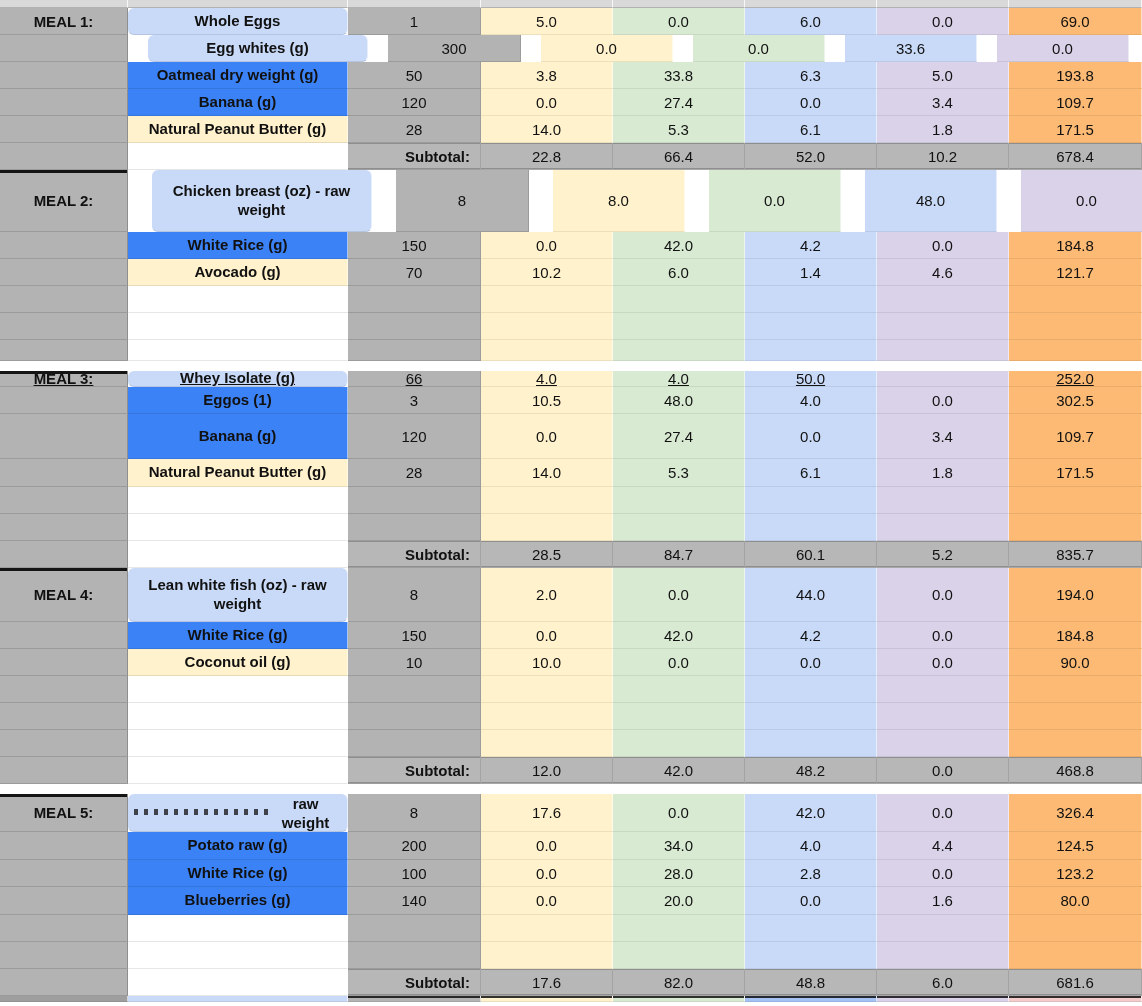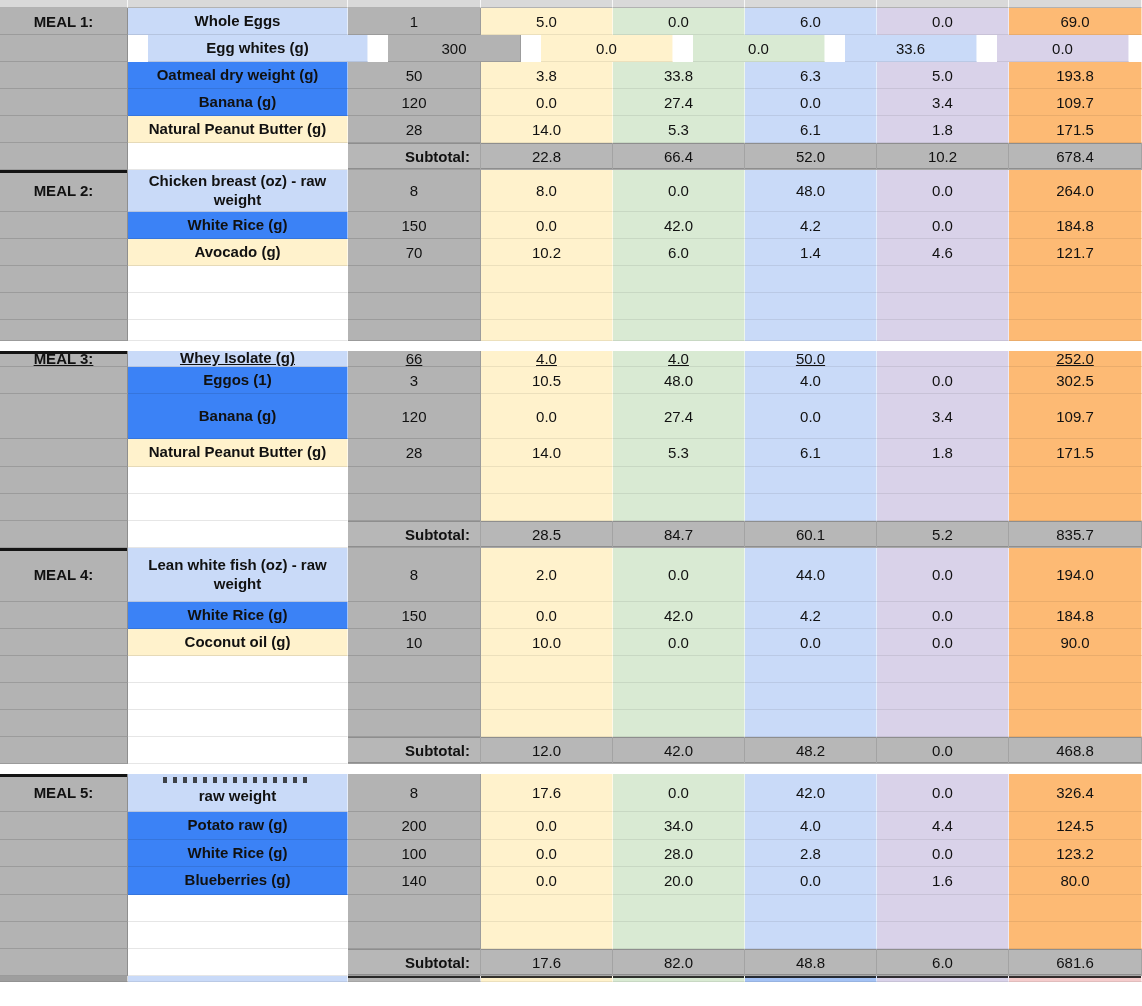--- a/index.html
+++ b/index.html
@@ -13,25 +13,25 @@
        border-bottom:1px solid rgba(0,0,0,.08); }
   .meal { background:#b3b3b3; font-weight:bold;
           border-right:1px solid rgba(0,0,0,.20);
           border-bottom:1px solid rgba(0,0,0,.13); }
   .meal.thick { box-shadow:inset 0 3px 0 #141414; }
   .qty { background:#b3b3b3;
          border-right:1px solid rgba(0,0,0,.12);
          border-bottom:1px solid rgba(0,0,0,.13); }
   .food { font-weight:bold; text-align:center; line-height:1.25; padding:1px 6px;
           border-bottom:1px solid rgba(0,0,0,.10); }
-  .food.clipped { flex-direction:column; justify-content:flex-start; padding-top:3px; }
+  .food.clipped { flex-direction:row; justify-content:flex-start; padding-top:3px; }
   .clip-marks { height:6px; width:72%; margin:0 auto 4px;
                 background:repeating-linear-gradient(90deg,#1c1c1c 0 4px, transparent 4px 10px);
                 opacity:.8; }
-  .bg-blue   { background:#c9daf8; }
+  .bg-blue   { background:#c9daf8;border-radius:6px; }
   .bg-green  { background:#3b82f6; }
   .bg-yellow { background:#fff2cc; }
   .bg-white  { background:#ffffff; }
   .val-0 { background:#fff2cc; }
   .val-1 { background:#d9ead3; }
   .val-2 { background:#c9daf8; }
   .val-3 { background:#d9d2e9; }
   .val-4 { background:#fdba74; }
   .subtotal .num, .subtotal .qty { background:#b7b7b7;
       box-shadow:inset 0 1px 0 rgba(0,0,0,.22), inset 0 -1px 0 rgba(0,0,0,.22);
@@ -194,21 +194,21 @@
         <div class="c num val-2">
           <span>52.0</span>
         </div>
         <div class="c num val-3">
           <span>10.2</span>
         </div>
         <div class="c num val-4">
           <span>678.4</span>
         </div>
       </div>
-      <div class="row item" style="height: 42px;">
+      <div class="row item" style="height: 62px; gap: 24px;">
         <div class="c meal thick">
           <span>MEAL 2:</span>
         </div>
         <div class="c food bg-blue">
           <span>Chicken breast (oz) - raw weight</span>
         </div>
         <div class="c qty">
           <span>8</span>
         </div>
         <div class="c num val-0">

